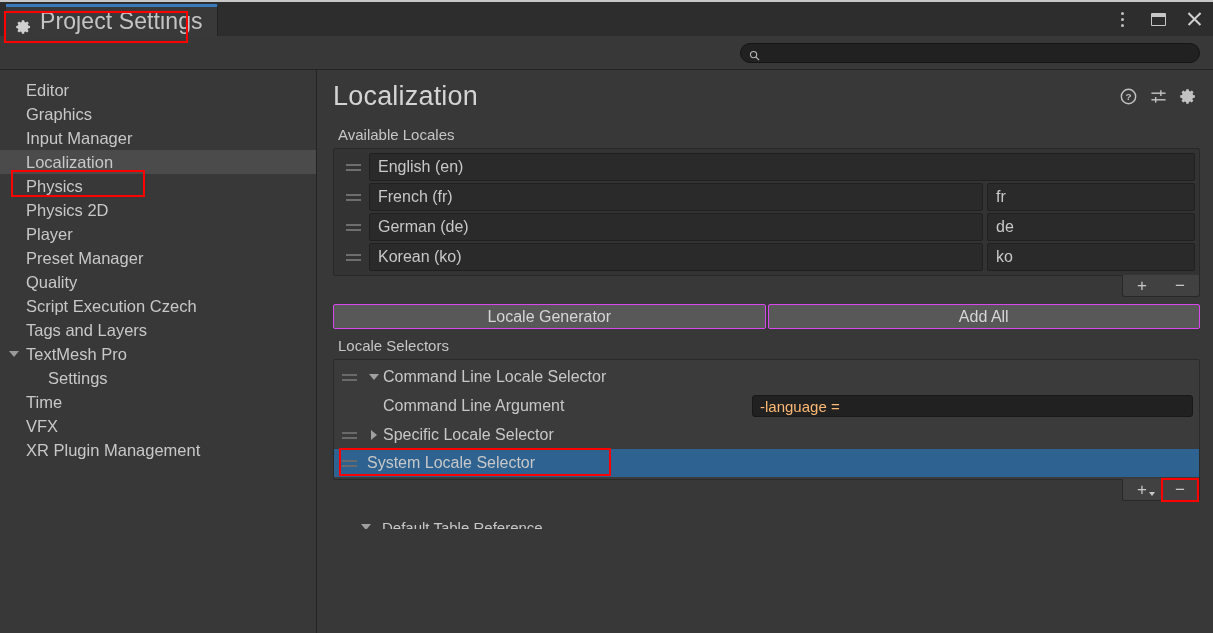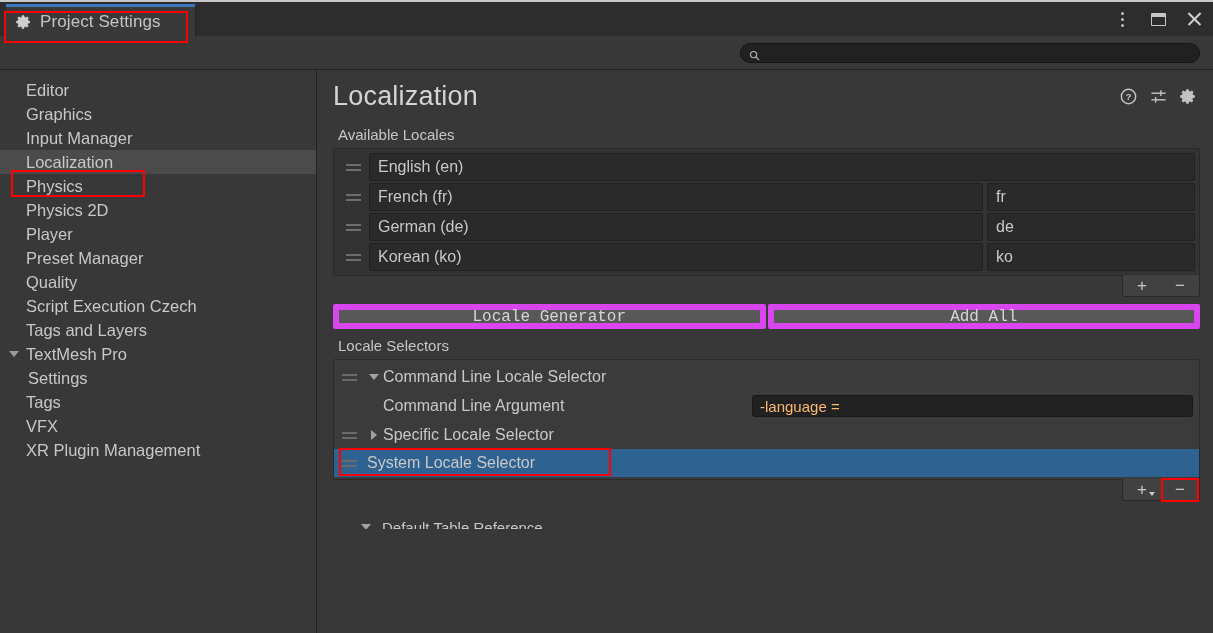--- a/index.html
+++ b/index.html
@@ -30,21 +30,21 @@
     margin-left: 6px;
     height: 32px;
     min-width: 190px;
     padding: 0 14px 0 10px;
     background: #393939;
     border-top: 3px solid #3a79bb;
     border-right: 1px solid #232323;
     border-top-right-radius: 2px;
     display: flex; align-items: center; gap: 8px;
     color: #c4c4c4;
-    font-size: 17px;
+    font-size: 23px;
   }
   .tab .gear {
     width: 16px; height: 16px; flex: 0 0 auto;
     display: inline-block;
   }
   .tab-label { white-space: nowrap; letter-spacing: .1px; }
 
   .win-controls {
     position: absolute; right: 8px; top: 6px;
     display: flex; align-items: center; gap: 14px;
@@ -98,21 +98,21 @@
   }
   .nav-item {
     position: relative;
     height: 24px;
     display: flex; align-items: center;
     color: #c8c8c8;
     font-size: 16.5px;
     padding-left: 26px;
     white-space: nowrap;
   }
-  .nav-item.indent { padding-left: 28px; }
+  .nav-item.indent { padding-left: 48px; }
   .nav-item.selected { background: #4b4b4b; }
   .nav-item .tri {
     position: absolute; left: 9px; top: 50%;
     transform: translateY(-50%);
     width: 0; height: 0;
   }
   .tri-down {
     border-left: 5px solid transparent;
     border-right: 5px solid transparent;
     border-top: 6px solid #9a9a9a;
@@ -213,24 +213,24 @@
     border-left: 3px solid transparent;
     border-right: 3px solid transparent;
     border-top: 4px solid #c9c9c9;
   }
 
   
   .btn-row { display: flex; gap: 2px; margin-top: 7px; }
   .wide-btn {
     flex: 1; height: 25px;
     background: #585858;
-    border: 6px solid #d946ef;
+    border: 1px solid #d946ef;
     border-radius: 2px;
     color: #d6d6d6; font-size: 16px;
-    display: flex; align-items: center; justify-content: center; font-family: Liberation Mono, monospace;
+    display: flex; align-items: center; justify-content: center;
   }
 
   
   .selectors-box {
     background: #3b3b3b;
     border: 1px solid #2a2a2a;
     border-radius: 2px;
     padding: 3px 0 2px 0;
   }
   .sel-row {
@@ -377,21 +377,21 @@
             <span>Tags and Layers</span>
           </div>
           <div class="nav-item">
             <span class="tri tri-down"></span>
             <span>TextMesh Pro</span>
           </div>
           <div class="nav-item indent">
             <span>Settings</span>
           </div>
           <div class="nav-item">
-            <span>Tags</span>
+            <span>Time</span>
           </div>
           <div class="nav-item">
             <span>VFX</span>
           </div>
           <div class="nav-item">
             <span>XR Plugin Management</span>
           </div>
         </div>
       <div class="sel-outline"></div>
     </div>

